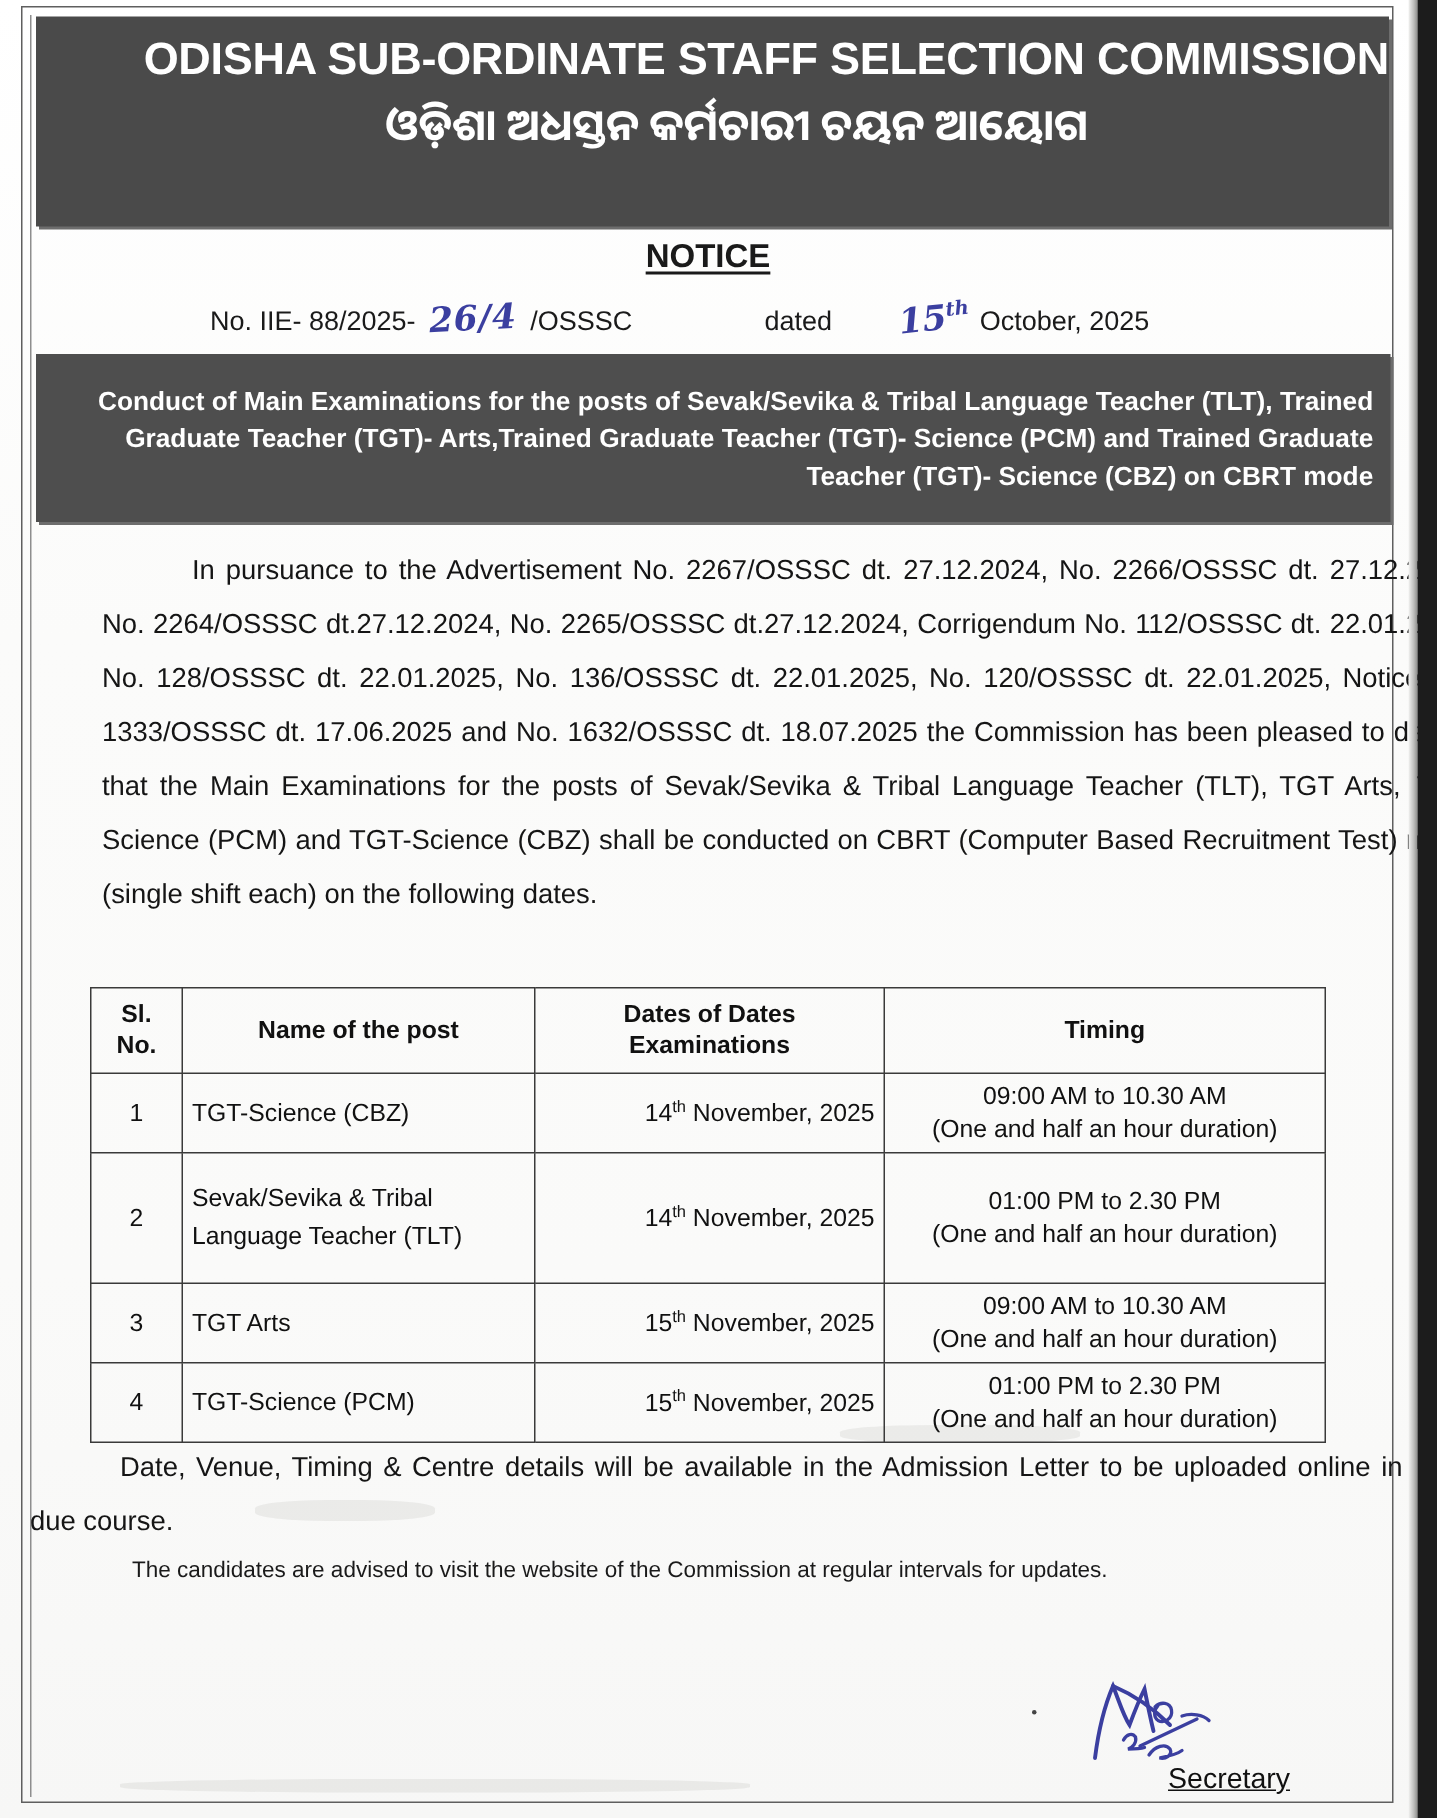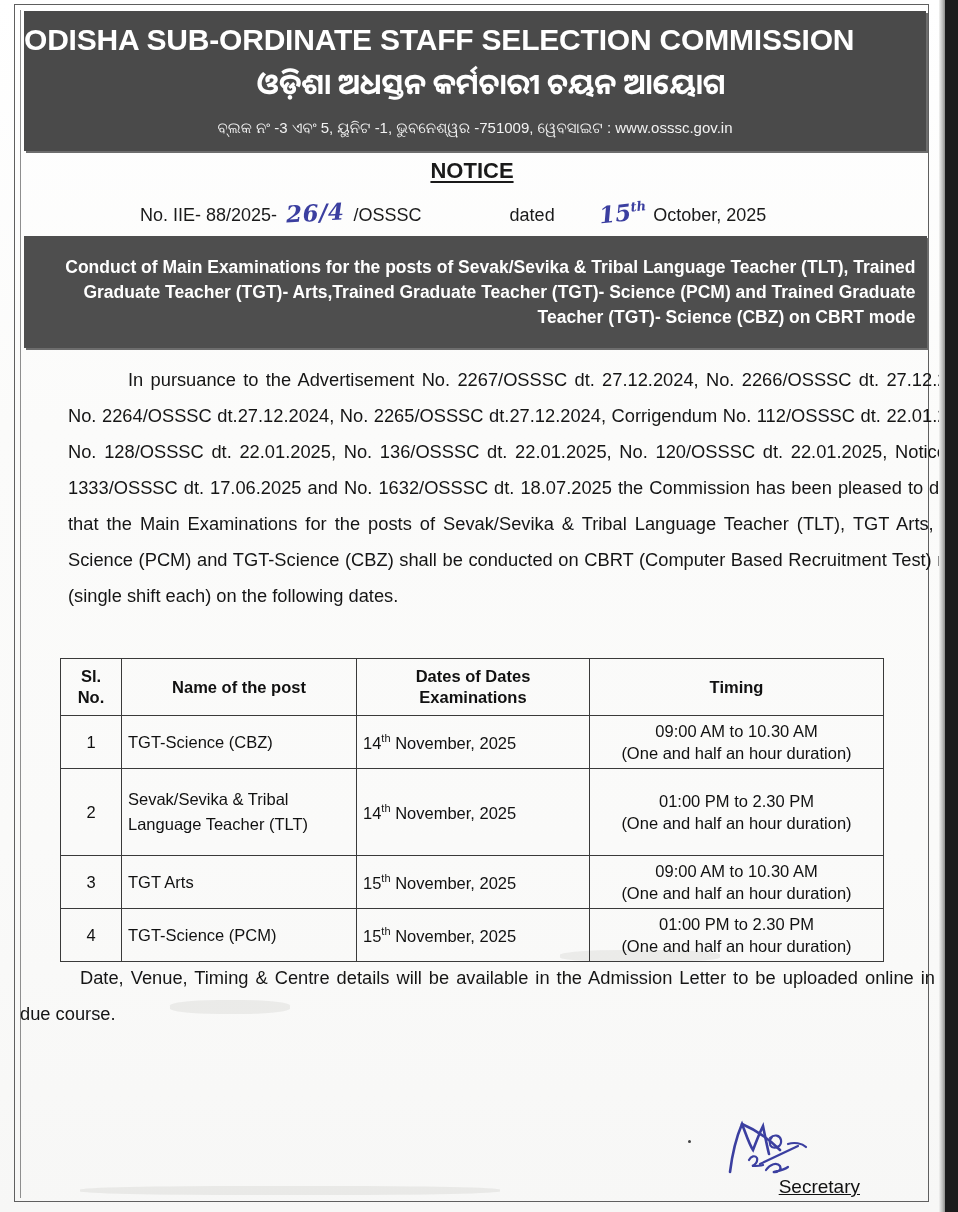--- a/index.html
+++ b/index.html
@@ -72,21 +72,21 @@
     width: 902px;
     height: 140px;
     background: #4a4a4a;
     box-shadow: 2px 2px 0 0 #6d6d6d;
   }
   .header-en {
     position: absolute;
     left: 0;
     top: 12px;
     width: 902px;
-    text-align: left;
+    text-align: right;
     color: #ffffff;
     font-size: 30px;
     font-weight: bold;
     letter-spacing: -0.2px;
     font-family: "Liberation Sans", sans-serif;
     white-space: nowrap;
   }
   .header-or {
     position: absolute;
     left: 16px;
@@ -215,21 +215,21 @@
     vertical-align: middle;
   }
   .exam-table th {
     font-weight: bold;
     text-align: center;
     line-height: 21px;
     height: 48px;
   }
   .col-sl    { width: 48px;  text-align: center; }
   .col-post  { width: 222px; text-align: left; padding-left: 10px; margin-left: 44px; }
-  .col-date  { width: 220px; text-align: left; }
+  .col-date  { width: 220px; text-align: right; }
   .col-time  { text-align: center; }
   .exam-table td.col-sl { text-align: center; }
   .cell-time-line1 { display: block; line-height: 22px; }
   .cell-time-line2 { display: block; line-height: 22px; }
   .post-multiline { line-height: 25px; }
   .row-h1 td { height: 42px; }
   .row-h2 td { height: 78px; }
   .row-h3 td { height: 44px; }
   .row-h4 td { height: 42px; }
   sup.ord { font-size: 11px; vertical-align: super; }
@@ -302,21 +302,20 @@
   <div class="smudge" style="left:170px; top:1000px; width:120px; height:14px;"></div>
   <div class="smudge" style="left:560px; top:950px; width:160px; height:12px;"></div>
   <div class="smudge" style="left:80px;  top:1186px; width:420px; height:9px;"></div>
 
   <div class="page-border"></div>
   <div class="page-border-inner"></div>
 
   <div class="header-block">
     <div class="header-en">ODISHA SUB-ORDINATE STAFF SELECTION COMMISSION</div>
     <div class="header-or">ଓଡ଼ିଶା ଅଧସ୍ତନ କର୍ମଚାରୀ ଚୟନ ଆୟୋଗ</div>
-    <div class="header-addr">ବ୍ଲକ ନଂ -3  ଏବଂ 5, ୟୁନିଟ -1, ଭୁବନେଶ୍ୱର -751009, ୱେବସାଇଟ : www.osssc.gov.in</div>
   </div>
 
   <div class="notice-title">NOTICE</div>
 
   <div class="ref-line">
     <span>No. IIE- 88/2025-</span>
     <span class="hand">26/4</span>
     <span>/OSSSC</span>
     <span class="ref-gap"></span>
     <span>dated</span>
@@ -378,20 +377,21 @@
         <td class="col-date"><span>15</span><sup class="ord">th</sup><span> November, 2025</span></td>
         <td class="col-time">
           <span class="cell-time-line1">01:00 PM to 2.30 PM</span>
           <span class="cell-time-line2">(One and half an hour duration)</span>
         </td>
       </tr>
     </tbody>
   </table>
 
   <div class="closing-para">Date, Venue, Timing &amp; Centre details will be available in the Admission Letter to be uploaded online in due course.</div>
+  <div class="advice-para">The candidates are advised to visit the website of the Commission at regular intervals for updates.</div>
 
   <div class="sig-dot"></div>
 
   <div class="signature">
     <svg width="120" height="62" viewBox="0 0 120 62">
       <g stroke="#3b3fa0" fill="none" stroke-width="2.6" stroke-linecap="round">
         <path d="M8 56 C 10 40, 14 22, 20 8 C 24 18, 27 28, 31 34 C 34 26, 37 18, 41 10 C 43 20, 45 30, 47 38"></path>
         <path d="M20 8 C 34 14, 48 24, 58 34"></path>
       </g>
       <g stroke="#3b3fa0" fill="none" stroke-width="2.2" stroke-linecap="round">

